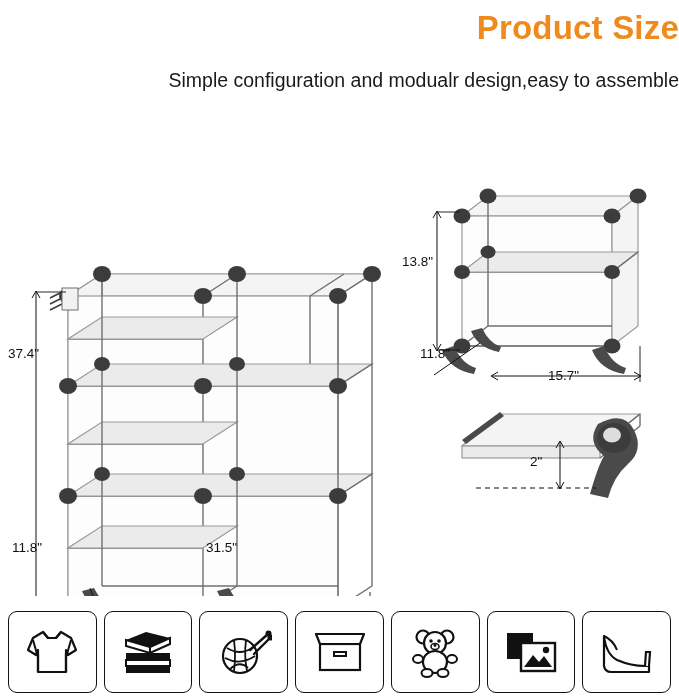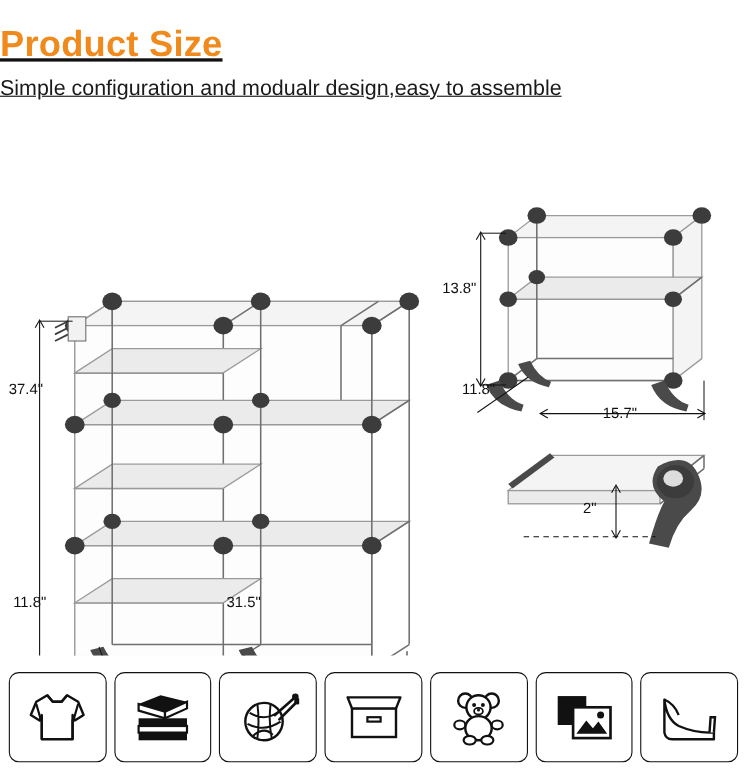--- a/index.html
+++ b/index.html
@@ -10,37 +10,36 @@
     background: #ffffff;
     font-family: "Liberation Sans", sans-serif;
     color: #111;
     overflow: hidden;
     position: relative;
   }
 
   
   .header {
     width: 100%;
-    padding-top: 20px;
-    text-align: left;
-    text-decoration: underline;
+    padding-top: 8px;
+    text-align: right;
   }
   .title {
     font-size: 33px;
     font-weight: bold;
     color: #f18a1c;
     letter-spacing: 0.2px;
     line-height: 40px;
     margin: 0;
   }
   .subtitle {
     font-size: 19.5px;
     color: #1a1a1a;
     line-height: 28px;
-    margin: 6px 0 0 0;
+    margin: 18px 0 0 0;
     font-weight: 400;
   }
 
   
   .stage {
     position: absolute;
     left: 0;
     top: 96px;
     width: 679px;
     height: 500px;

